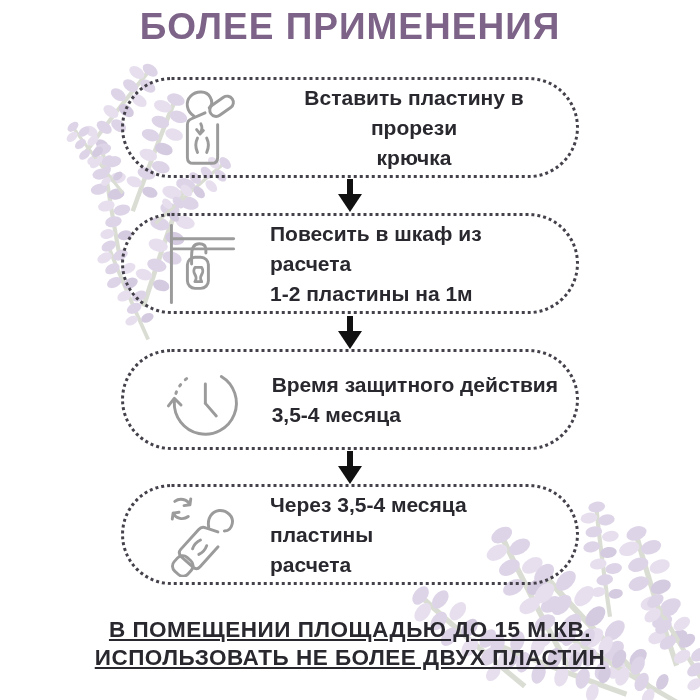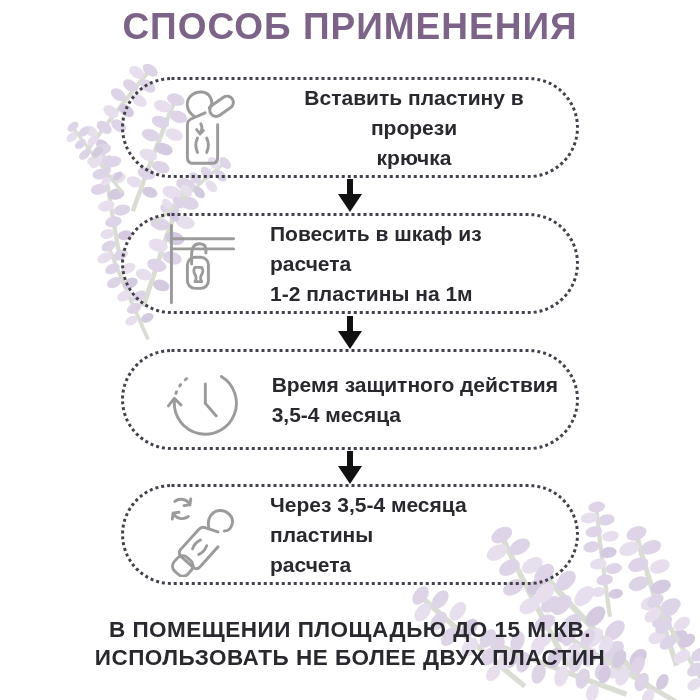--- a/index.html
+++ b/index.html
@@ -28,21 +28,21 @@
 
   #step1{top:77px;text-align:center;} #step2{top:213px;} #step3{top:349px;justify-content:flex-end;} #step4{top:484px;}
 
   .arrow{position:absolute;left:335px;width:30px;height:34px;}
   #arrow1{top:179px;} #arrow2{top:316px;} #arrow3{top:451px;}
 
   .footer{
     position:absolute;top:616px;left:0;width:700px;text-align:center;
     font-size:22.5px;font-weight:bold;color:#29282e;line-height:28px;letter-spacing:.5px;
   }
-  .footer span{display:block;}
+  .footer span{display:block;text-decoration:underline;}
 
   .icon svg *{stroke:#9b9b9b;stroke-width:3.5;fill:none;stroke-linecap:round;stroke-linejoin:round;}
   .arrow svg line{stroke:#111111;stroke-width:6;}
   .arrow svg path{fill:#111111;stroke:none;}
 </style>
 </head>
 <body>
 
 <div class="page">
 
@@ -80,21 +80,21 @@
       <use href="#sprig" transform="translate(652,598) rotate(-20) scale(1.5)"></use>
       <use href="#sprig" transform="translate(620,672) rotate(-62) scale(1.4)"></use>
       <use href="#sprig" transform="translate(682,652) rotate(-34) scale(1.3)"></use>
       <use href="#sprig" transform="translate(558,672) rotate(-72) scale(1.5)"></use>
       <use href="#sprig" transform="translate(600,560) rotate(-10) scale(1.2)"></use>
     </g>
   </svg>
 
   <div class="content">
 
-    <div class="title">СПОСОБ ПРИМЕНЕНИЯ</div>
+    <div class="title">БОЛЕЕ ПРИМЕНЕНИЯ</div>
 
     <div class="step" id="step1">
       <span class="icon">
         <svg viewBox="0 0 90 100">
           <path d="M38,36 C29,30 27,19 34,12 C41,5 53,6 57,13 C60,18 59,23 56,26"></path>
           <path d="M51,32 L35,39 Q30,41 30,46 L30,85 Q30,92 37,92 L59,92 Q66,92 66,85 L66,46"></path>
           <rect x="55" y="17" width="31" height="15" rx="7.5" transform="rotate(-35 70 24)"></rect>
           <path d="M46,45 q3,6 -1,11"></path>
           <path d="M41,52 l4,5 M49,53 l-4,4" stroke-width="3"></path>
           <path d="M42,62 q-4,8 0,17"></path>

